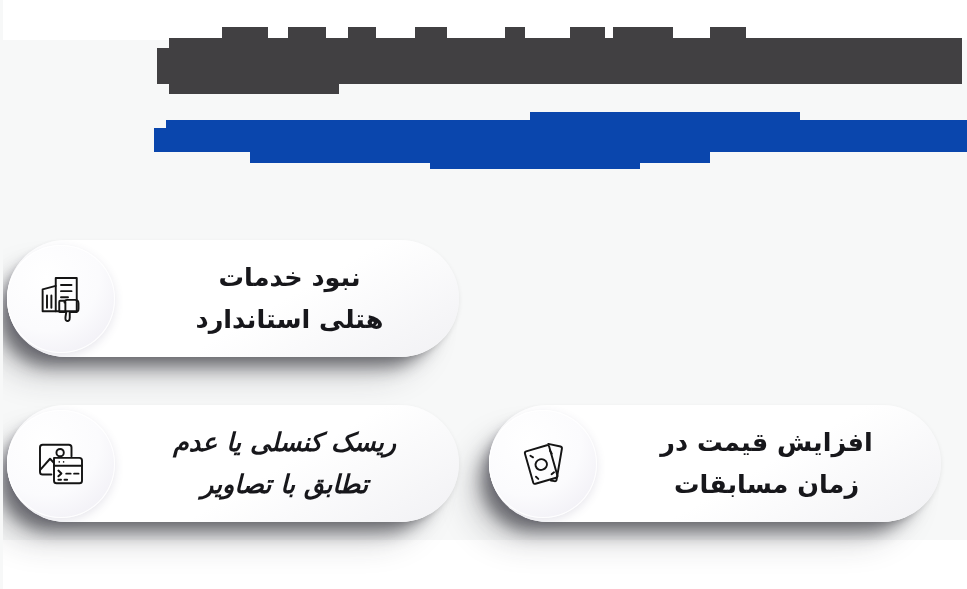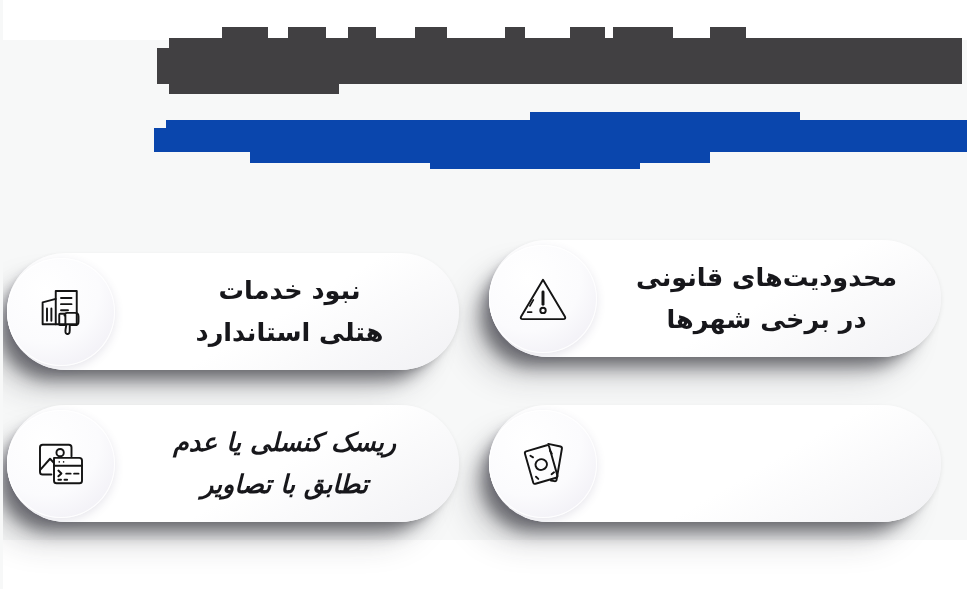--- a/index.html
+++ b/index.html
@@ -124,21 +124,21 @@
     align-items: center;
     justify-content: flex-start;
     box-shadow:
       -14px 16px 16px -6px rgba(35, 35, 42, 0.52),
       -26px 26px 34px -10px rgba(40, 40, 48, 0.26),
       0 2px 5px rgba(0,0,0,0.08);
   }
 
   
   .card.c-tr { right: 26px;  top: 18px;  width: 452px; }
-  .card.c-tl { right: 508px; top: 31px;  width: 452px; gap: 10px; }
+  .card.c-tl { right: 508px; top: 18px;  width: 452px; gap: 10px; }
   
   .card.c-br { right: 26px;  top: 183px; width: 452px; }
   .card.c-bl { right: 508px; top: 183px; width: 452px; font-style: italic; }
 
   
   .icon-disc {
     position: relative;
     flex: 0 0 auto;
     width: 108px;
     height: 108px;
@@ -213,33 +213,20 @@
 
     <span class="redact sub-slab-asc" style="left:530px; width:270px;"></span>
     <span class="redact sub-slab-left"></span>
     <span class="redact sub-slab"></span>
     <span class="redact sub-slab-desc" style="left:250px; width:460px;"></span>
     <span class="redact sub-slab-desc" style="left:430px; width:210px; top:160px; height:9px;"></span>
   </div>
 
   <div class="cards">
 
-    <div class="card c-tr">
-      <div class="icon-disc">
-        <svg viewBox="0 0 64 64" fill="none" stroke="#141414" stroke-width="2.2" stroke-linecap="round" stroke-linejoin="round">
-          <path d="M32 10 L57 52 Q58.5 55 55 55 L9 55 Q5.5 55 7 52 Z"></path>
-          <path d="M32 24 L32 38" stroke-width="3.4"></path>
-          <circle cx="32" cy="45" r="3.1" stroke-width="2.2"></circle>
-          <path d="M17 40 L21 33" stroke-width="1.9"></path>
-          <path d="M14.5 47 L19 47" stroke-width="1.9"></path>
-        </svg>
-      </div>
-      <div class="card-label">محدودیت‌های قانونی
-در برخی شهرها</div>
-    </div>
 
     <div class="card c-tl">
       <div class="icon-disc">
         <svg viewBox="0 0 64 64" fill="none" stroke="#141414" stroke-width="2.2" stroke-linecap="round" stroke-linejoin="round">
           <path d="M26 8 L50 8 L50 46 L26 46 Z"></path>
           <path d="M26 17 L11 21 L11 46 L26 46"></path>
           <path d="M32 16 L44 16 M32 23 L44 23 M32 30 L40 30"></path>
           <path d="M16 28 L16 42 M21 28 L21 42"></path>
           <path d="M36 36 Q36 33 39 33 L48 33 Q52 33 52 37 L52 43 Q52 47 48 47 L42 47 L42 53 Q42 58 38.5 57 Q36.5 56.4 37.2 52 L38 47"></path>
           <path d="M31 34 L36 34 Q37 34 37 35.4 L37 45.6 Q37 47 36 47 L31 47 Q30 47 30 45.6 L30 35.4 Q30 34 31 34 Z"></path>
@@ -251,20 +238,22 @@
 
     <div class="card c-br">
       <div class="icon-disc">
         <svg viewBox="0 0 64 64" fill="none" stroke="#141414" stroke-width="2.2" stroke-linecap="round" stroke-linejoin="round">
           <path d="M38 9 L52 12 Q54 12.5 53.6 14.6 L47.5 50 Q47.2 52 45 51.6 L41 50.8"></path>
           <path d="M12.8 17.5 L36.4 10.6 Q38.4 10 39 12.1 L48.4 45 Q49 47.1 47 47.7 L23.4 54.6 Q21.4 55.2 20.8 53.1 L11.4 20.2 Q10.8 18.1 12.8 17.5 Z"></path>
           <ellipse cx="30" cy="32.6" rx="6.6" ry="6.1" transform="rotate(-16 30 32.6)"></ellipse>
           <path d="M17.6 22.6 L20.6 24.4 M40 16.9 L42 20.1 M26.6 49 L24 46.6 M44.6 41.4 L41.8 43.6"></path>
         </svg>
       </div>
+      <div class="card-label">افزایش قیمت در
+زمان مسابقات</div>
     </div>
 
     <div class="card c-bl">
       <div class="icon-disc">
         <svg viewBox="0 0 64 64" fill="none" stroke="#141414" stroke-width="2.2" stroke-linecap="round" stroke-linejoin="round">
           <path d="M44 23 L44 13 Q44 10 41 10 L11 10 Q8 10 8 13 L8 41 Q8 44 11 44 L21 44"></path>
           <circle cx="31" cy="19" r="4.2"></circle>
           <path d="M8 39 L19.5 26 L27 34"></path>
           <path d="M24 25 L24 51 Q24 54 27 54 L53 54 Q56 54 56 51 L56 28 Q56 25 53 25 L27 25 Q24 25 24 25 Z" fill="#ffffff"></path>
           <path d="M24 34 L56 34"></path>

